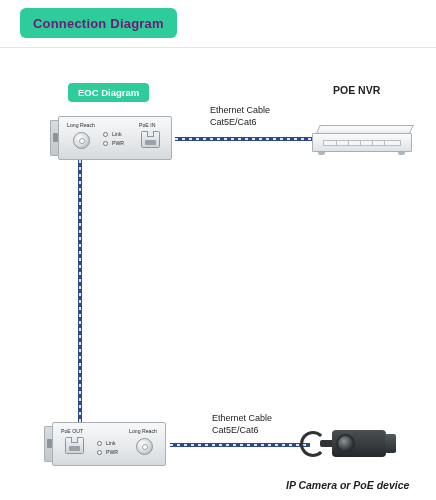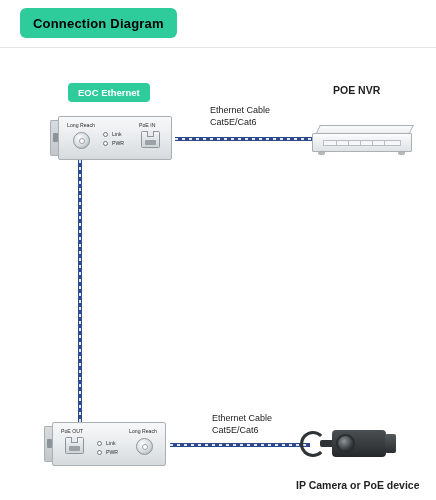--- a/index.html
+++ b/index.html
@@ -29,21 +29,21 @@
     top: 8px;
     height: 30px;
     background: #2ecc9b;
     border-radius: 6px;
     display: flex;
     align-items: center;
     padding: 0 13px;
     box-sizing: border-box;
   }
   .title-pill span {
-    color: #000000;
+    color: #701a75;
     font-size: 13px;
     font-weight: bold;
     letter-spacing: 0.2px;
     white-space: nowrap;
   }
 
   
   .pill {
     position: absolute;
     height: 19px;
@@ -68,21 +68,21 @@
   .lbl {
     position: absolute;
     font-size: 9px;
     color: #222;
     white-space: nowrap;
     line-height: 12px;
   }
   .lbl.bold { font-weight: bold; font-size: 10.5px; }
 
   .lbl-poenvr { left: 333px; top: 84px; text-align: right; }
-  .lbl-ipcam  { left: 296px; top: 479px; }
+  .lbl-ipcam  { left: 286px; top: 479px; font-style: italic; }
 
   .lbl-eth1 { left: 210px; top: 104px; }
   .lbl-eth2 { left: 212px; top: 412px; }
   .lbl-coax { left: 38px; top: 268px; }
 
   
   .eoc {
     position: absolute;
     box-sizing: border-box;
   }
@@ -301,21 +301,21 @@
 <body>
 
 <div class="canvas">
 
   <div class="title-pill">
     <span>Connection Diagram</span>
   </div>
   <div class="sep"></div>
 
   <div class="pill pill-receiver">
-    <span>EOC Ethernet</span>
+    <span>EOC Diagram</span>
   </div>
 
   <div class="lbl bold lbl-poenvr">POE NVR</div>
 
   <div class="eoc" style="left:50px; top:116px; width:128px; height:44px;">
     <div class="eoc-side">
       <div class="eoc-notch"></div>
     </div>
     <div class="eoc-face">
       <div class="micro" style="left:8px; top:5px;">Long Reach</div>

